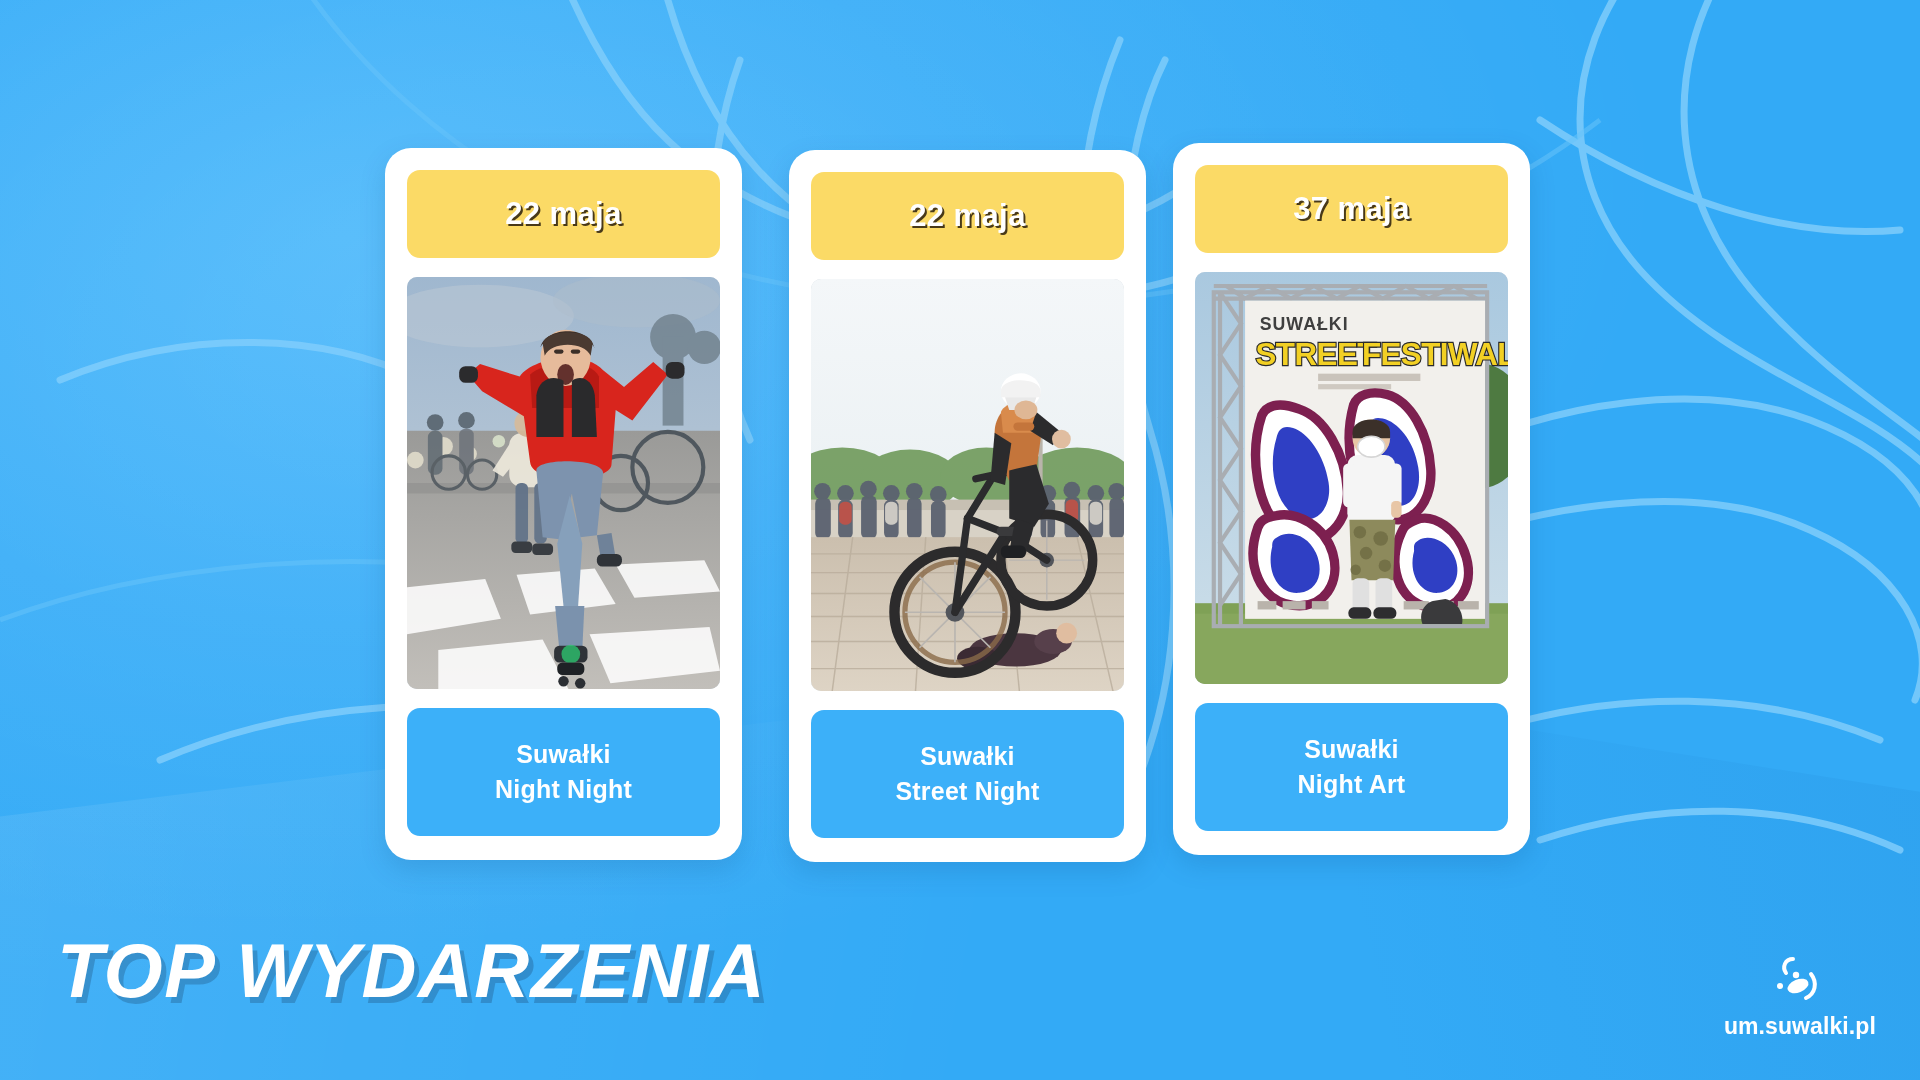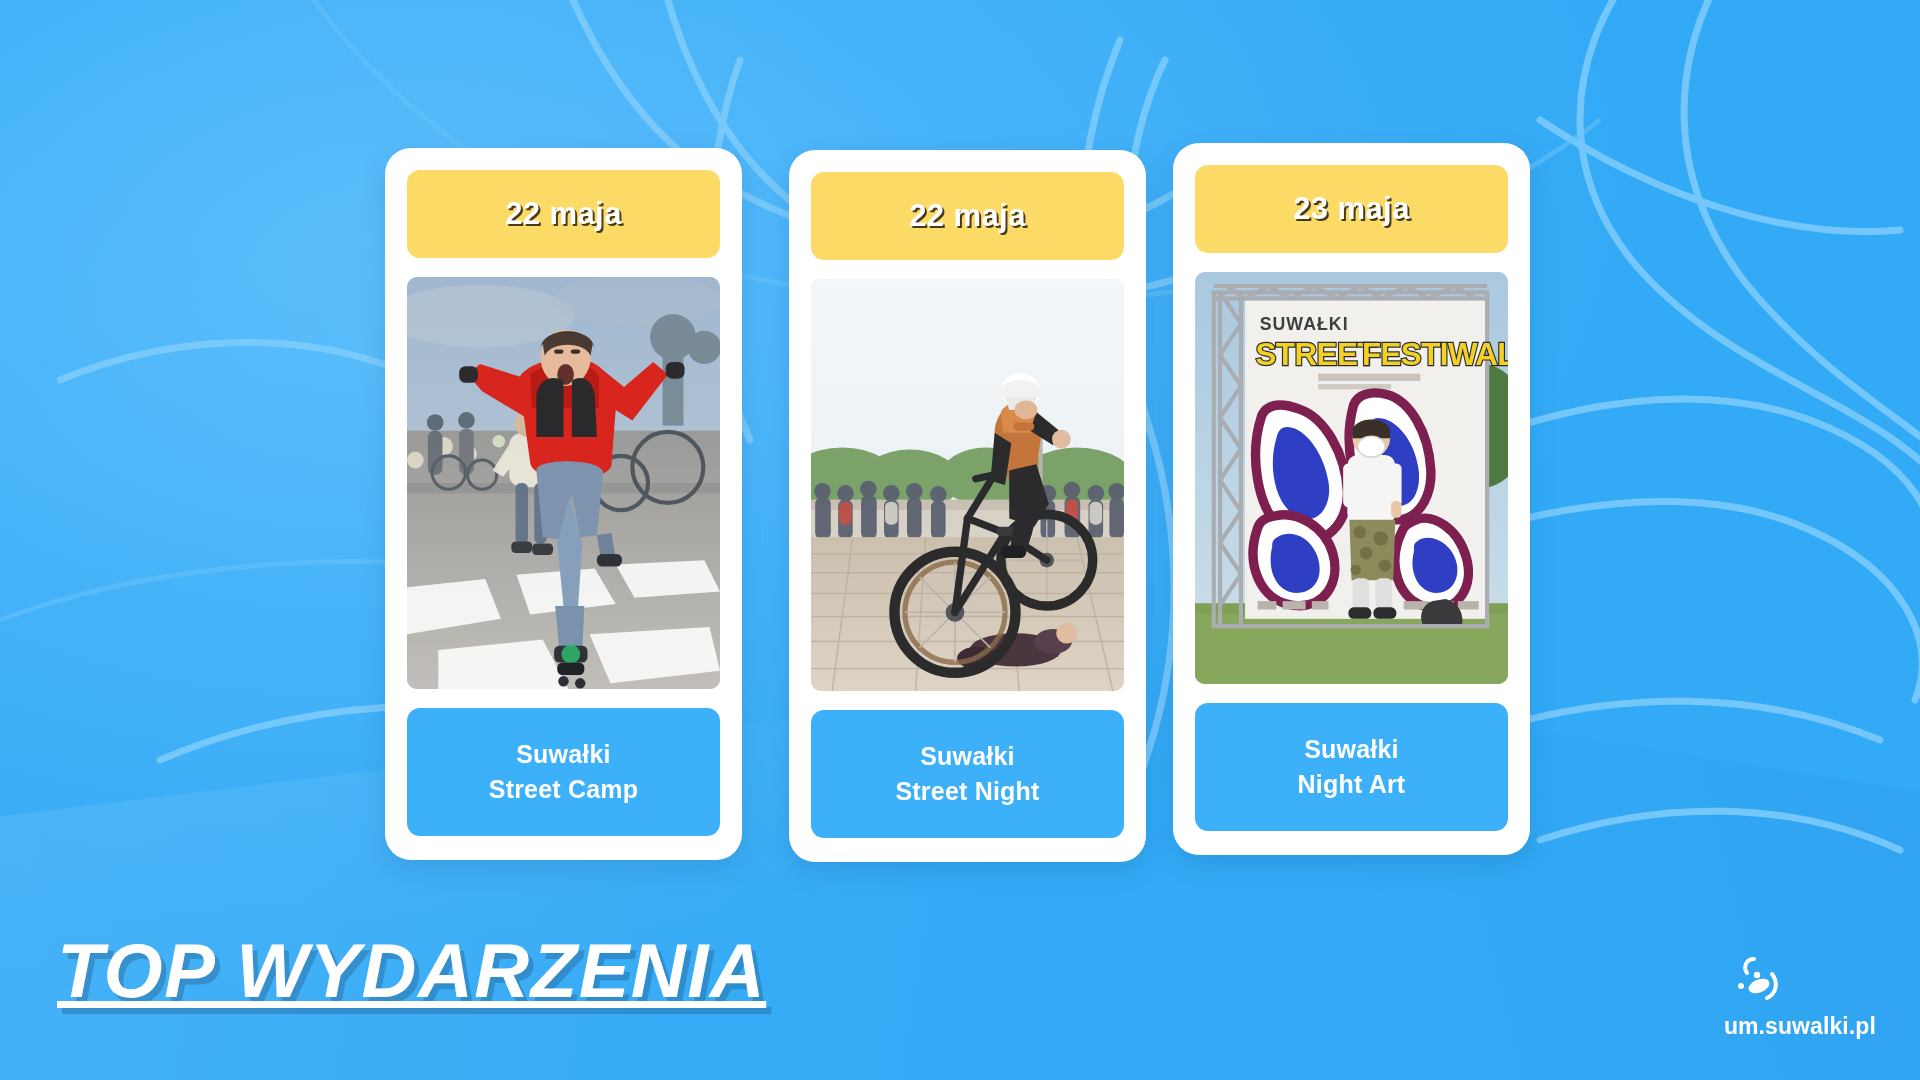--- a/index.html
+++ b/index.html
@@ -103,28 +103,28 @@
   .headline {
     position:absolute;
     left:57px; bottom:66px;
     font-size:76px;
     font-weight:bold;
     font-style:italic;
     color:#ffffff;
     letter-spacing:1.5px;
     text-shadow:5px 6px 0 rgba(25,70,110,.30);
     white-space:nowrap;
-    text-decoration:underline;
   }
 
   
   .logo {
     position:absolute;
     right:44px; bottom:40px;
     display:flex; flex-direction:column;
+    align-items:center;
   }
   .logo-mark { width:74px; height:60px; display:block; }
   .logo-text {
     margin-top:4px;
     color:#ffffff;
     font-size:23px;
     font-weight:bold;
     letter-spacing:.1px;
   }
 </style>
@@ -245,21 +245,21 @@
           <rect x="144" y="372" width="26" height="12" rx="5" fill="#1f2226"></rect>
           <circle cx="150" cy="390" r="5" fill="#2b2e33"></circle>
             <circle cx="166" cy="392" r="5" fill="#2b2e33"></circle>
           <path d="M182 250 L196 248 L200 272 L186 274 Z" fill="#6f8299"></path>
           <rect x="182" y="268" width="24" height="12" rx="5" fill="#2f3338"></rect>
         </g>
       </svg>
     </div>
     <div class="name-badge">
       <span class="name-line">Suwałki</span>
-      <span class="name-line">Street Camp</span>
+      <span class="name-line">Night Night</span>
     </div>
   </div>
 
   <div class="card card--2">
     <div class="date-badge">
       <span class="date-badge-text">22 maja</span>
     </div>
     <div class="photo">
       <svg viewBox="0 0 300 400" preserveAspectRatio="xMidYMid slice">
         <defs>
@@ -393,21 +393,21 @@
       </svg>
     </div>
     <div class="name-badge">
       <span class="name-line">Suwałki</span>
       <span class="name-line">Street Night</span>
     </div>
   </div>
 
   <div class="card card--3">
     <div class="date-badge">
-      <span class="date-badge-text">23 maja</span>
+      <span class="date-badge-text">37 maja</span>
     </div>
     <div class="photo">
       <svg viewBox="0 0 300 400" preserveAspectRatio="xMidYMid slice">
         <defs>
           <linearGradient id="p3sky" x1="0" y1="0" x2="0" y2="1">
             <stop offset="0" stop-color="#a9c8df"></stop>
               <stop offset="1" stop-color="#cfe0ea"></stop>
           </linearGradient>
         </defs>
         <rect width="300" height="400" fill="url(#p3sky)"></rect>

